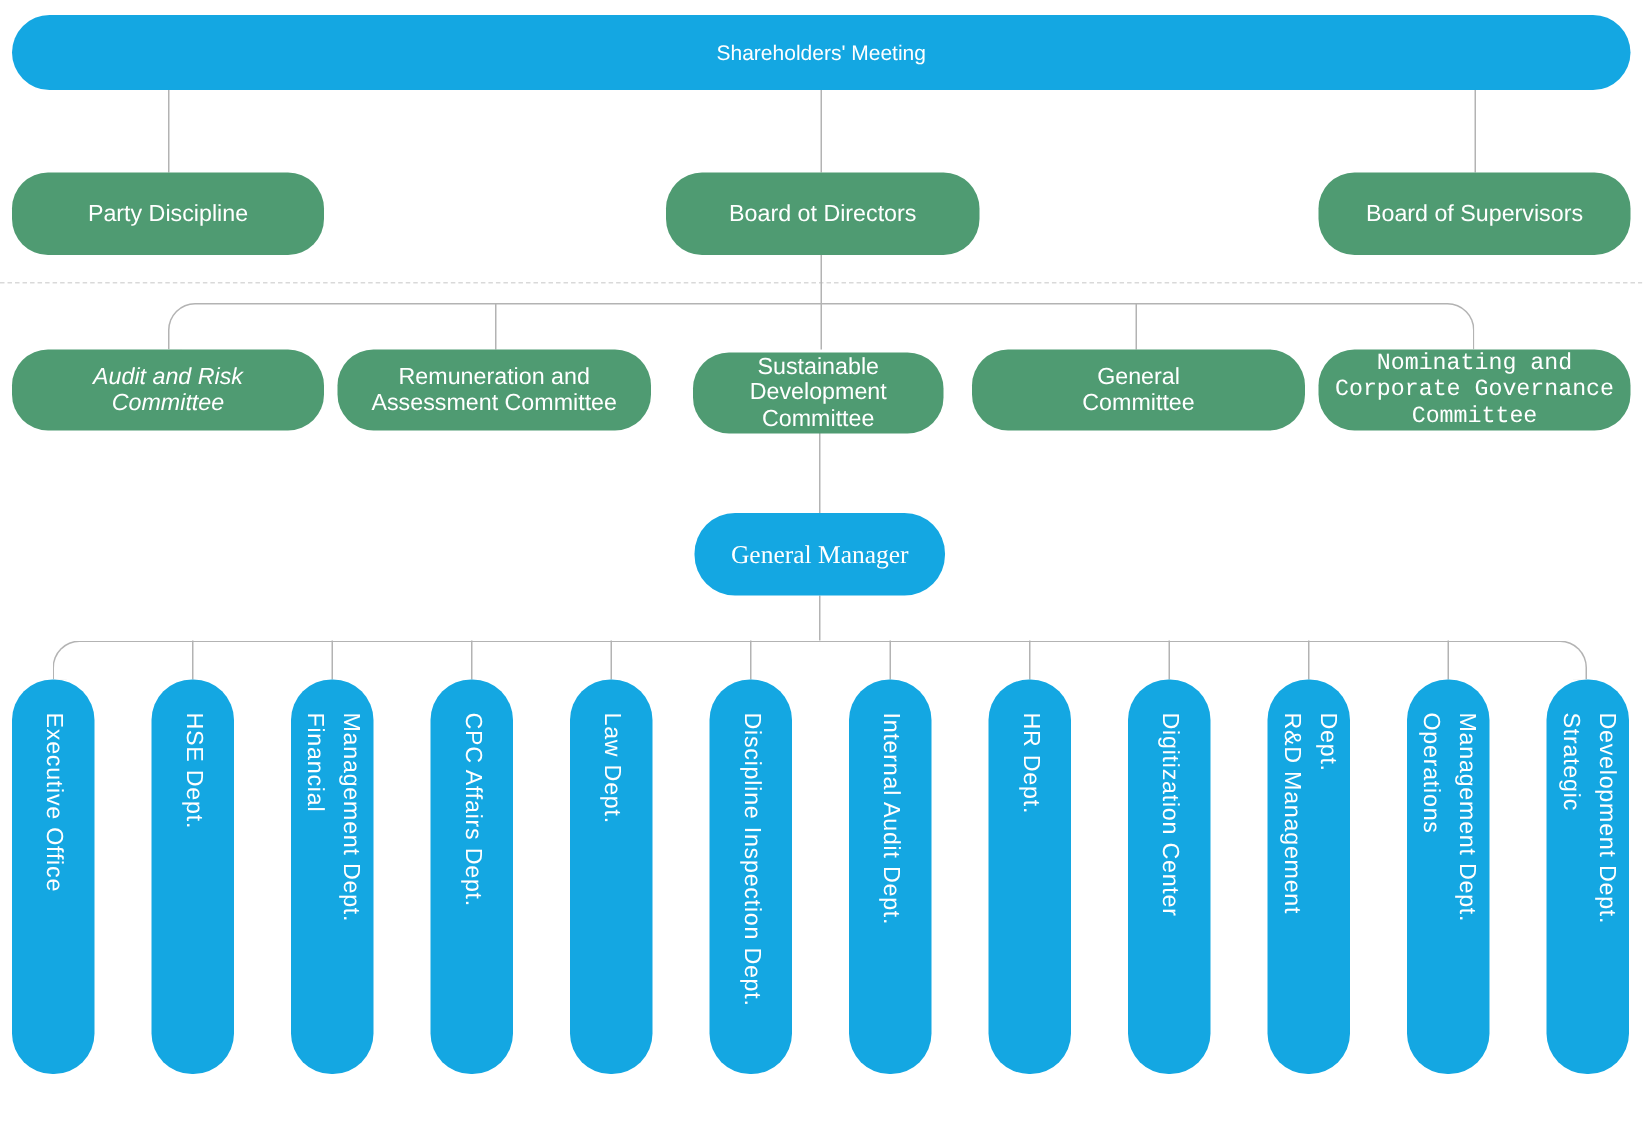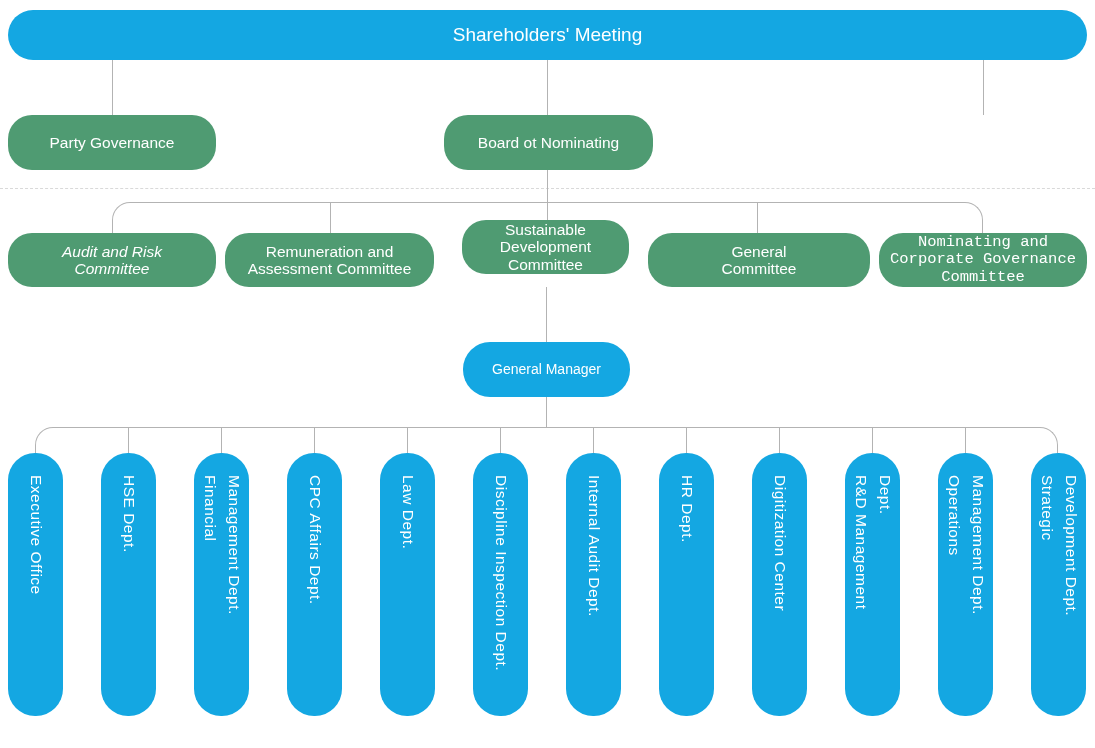--- a/index.html
+++ b/index.html
@@ -2,30 +2,30 @@
 <html style="--blue: #14a7e2; --green: #4f9b72; --line: #b3b3b3; --faint: #d9d9d9;"><head>
 <meta charset="utf-8">
 <style>
   html,body{margin:0;padding:0;background:#fff;font-family:"Liberation Sans",sans-serif;}
   #chart{position:relative;width:1095px;height:748px;background:#fff;overflow:hidden;}
 
   .root-bar{
     position:absolute;left:8px;top:10px;width:1079px;height:50px;
     border-radius:25px;background:var(--blue);color:#fff;
     display:flex;align-items:center;justify-content:center;
-    font-size:19px;z-index:1;
+    font-size:14px;z-index:1;
   }
   .pill{
     position:absolute;display:flex;align-items:center;justify-content:center;
     text-align:center;color:#fff;white-space:pre-line;border-radius:24px;
     font-size:15.5px;line-height:17.5px;z-index:1;box-sizing:border-box;padding:0 8px;
   }
   .green{background:var(--green);}
   .blue{background:var(--blue);}
-  .gm{border-radius:27px;font-size:14px;}
+  .gm{border-radius:27px;font-size:17px;font-family:Liberation Serif, serif;}
   .dept{
     position:absolute;background:var(--blue);border-radius:27px;color:#fff;
     display:flex;justify-content:center;align-items:flex-start;
     padding-top:22px;box-sizing:border-box;z-index:1;
   }
   .dept span{
     writing-mode:vertical-lr;      
     white-space:pre;font-size:15.5px;line-height:24px;letter-spacing:0.5px;
   }
   .vline{position:absolute;width:0;border-left:1px solid var(--line);z-index:0;}
@@ -55,27 +55,28 @@
     <div class="vline" style="left: 128px; top: 427px; height: 26px;"></div>
     <div class="vline" style="left: 221px; top: 427px; height: 26px;"></div>
     <div class="vline" style="left: 314px; top: 427px; height: 26px;"></div>
     <div class="vline" style="left: 407px; top: 427px; height: 26px;"></div>
     <div class="vline" style="left: 500px; top: 427px; height: 26px;"></div>
     <div class="vline" style="left: 593px; top: 427px; height: 26px;"></div>
     <div class="vline" style="left: 686px; top: 427px; height: 26px;"></div>
     <div class="vline" style="left: 779px; top: 427px; height: 26px;"></div>
     <div class="vline" style="left: 872px; top: 427px; height: 26px;"></div>
     <div class="vline" style="left: 965px; top: 427px; height: 26px;"></div>
-    <div class="pill green" style="left: 8px; top: 115px; width: 208px; height: 55px;">Party Governance</div>
-    <div class="pill green" style="left: 444px; top: 115px; width: 209px; height: 55px;">Board ot Nominating</div>
+    <div class="pill green" style="left: 8px; top: 115px; width: 208px; height: 55px;">Party Discipline</div>
+    <div class="pill green" style="left: 444px; top: 115px; width: 209px; height: 55px;">Board ot Directors</div>
+    <div class="pill green" style="left: 879px; top: 115px; width: 208px; height: 55px;">Board of Supervisors</div>
     <div class="pill green" style="left: 8px; top: 233px; width: 208px; height: 54px; font-style: italic;">Audit and Risk
 Committee</div>
     <div class="pill green" style="left: 225px; top: 233px; width: 209px; height: 54px;">Remuneration and
 Assessment Committee</div>
-    <div class="pill green" style="left: 462px; top: 220px; width: 167px; height: 54px;">Sustainable
+    <div class="pill green" style="left: 462px; top: 235px; width: 167px; height: 54px;">Sustainable
 Development
 Committee</div>
     <div class="pill green" style="left: 648px; top: 233px; width: 222px; height: 54px;">General
 Committee</div>
     <div class="pill green" style="left: 879px; top: 233px; width: 208px; height: 54px; font-family: Liberation Mono, monospace;">Nominating and
 Corporate Governance
 Committee</div>
     <div class="pill blue gm" style="left: 463px; top: 342px; width: 167px; height: 55px;">General Manager</div>
     <div class="dept" style="left: 8px; top: 453px; width: 55px; height: 263px;">
       <span>Executive Office</span>

